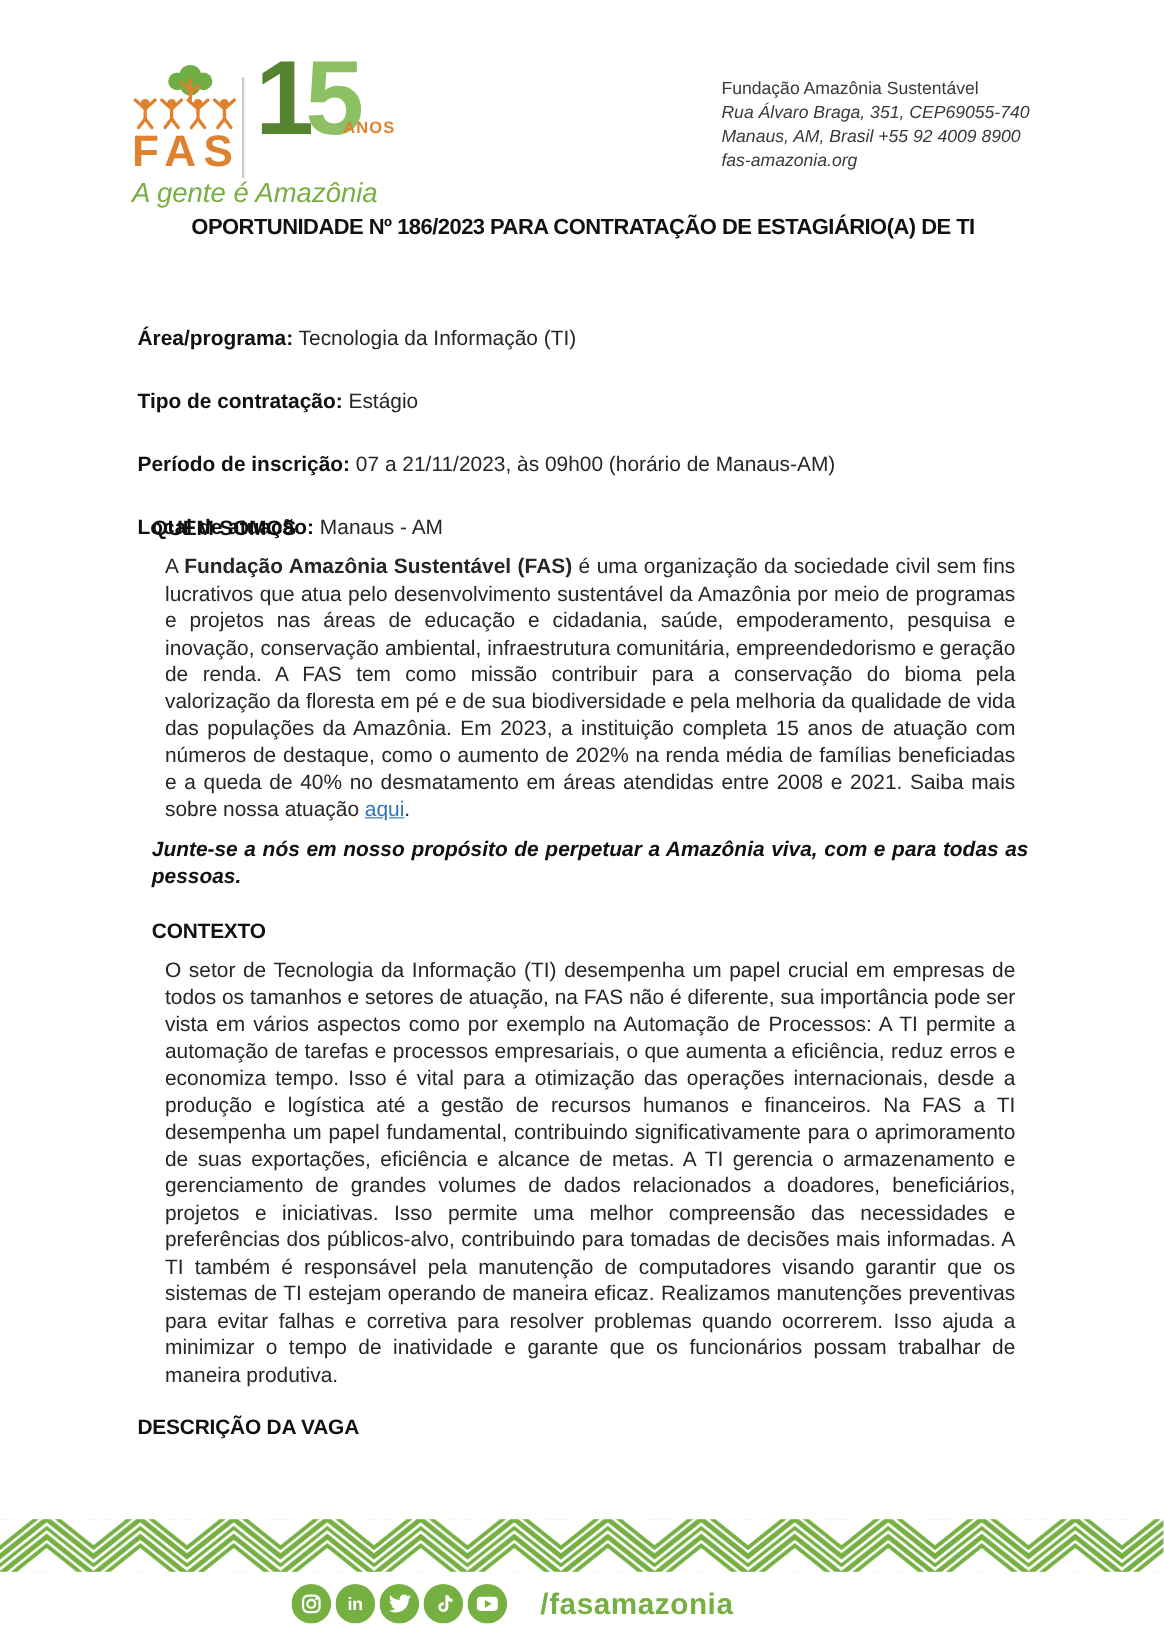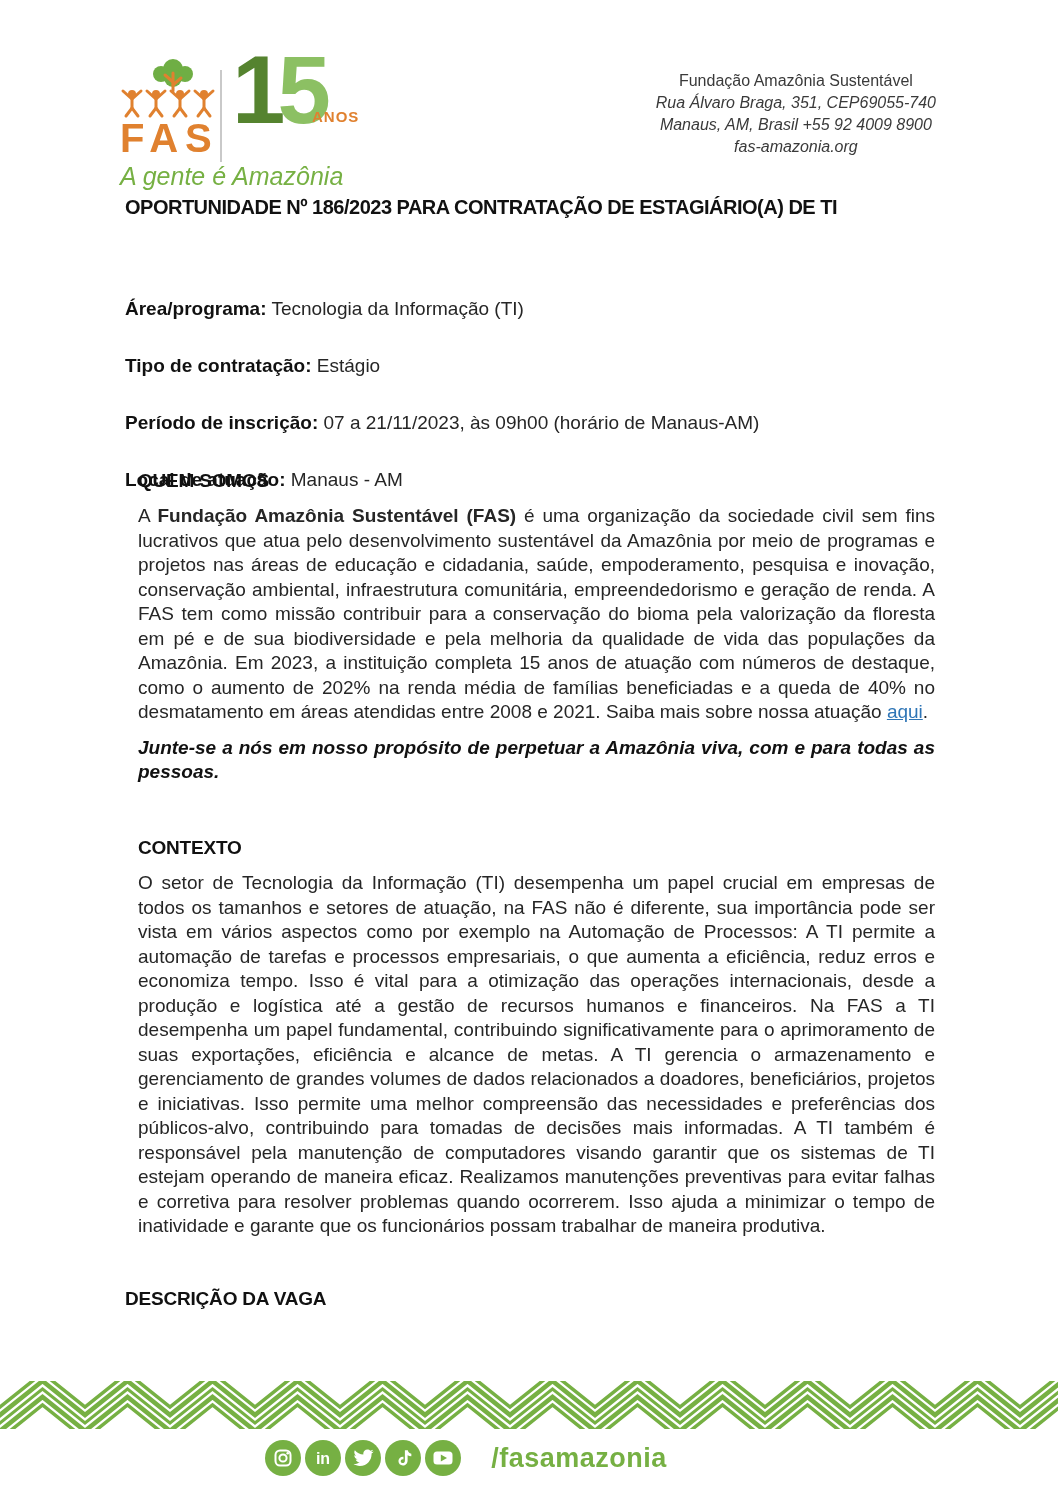--- a/index.html
+++ b/index.html
@@ -29,43 +29,43 @@
   .anos-label{
     position:absolute;left:150px;top:52px;
     font-size:15px;font-weight:bold;color:#E0812F;letter-spacing:1px;margin-left:44px;
   }
   .tagline{
     position:absolute;left:2px;top:106px;
     font-size:25px;font-style:italic;color:#76B043;white-space:nowrap;
   }
   .contact{
     position:absolute;right:122px;top:70px;
-    text-align:center;font-size:16px;line-height:22px;color:#3a3a3a;
+    text-align:left;font-size:16px;line-height:22px;color:#3a3a3a;
   }
   .contact .it{font-style:italic;}
   
   .doc-title{
     position:absolute;left:125px;right:123px;top:196px;
-    font-size:20px;font-weight:bold;color:#111;
+    text-align:center;font-size:20px;font-weight:bold;color:#111;
     letter-spacing:-0.5px;margin:0;
   }
   
   .fields{position:absolute;left:125px;right:123px;top:264px;}
   .field{font-size:19px;line-height:24px;margin-bottom:11px;margin-top:33px;}
   .field .lbl{font-weight:bold;color:#111;}
   
   .sec{position:absolute;left:138px;right:123px;}
   .sec-quem{top:470px;}
   .sec-ctx{top:837px;}
   .sec h2{
     font-size:19px;font-weight:bold;color:#111;margin:0 0 12px 0;
     letter-spacing:-0.2px;
   }
   .just{
-    font-size:19px;line-height:24.5px;text-align:justify;margin:0;
+    font-size:19px;line-height:24.5px;text-align:justify;margin:12px;
     color:#262626;
   }
   .link{color:#2E75B6;text-decoration:underline;cursor:pointer;}
   .cta{
     font-size:19px;line-height:24.5px;text-align:justify;
     font-weight:bold;font-style:italic;color:#111;
     margin:11px 0 0 0;
   }
   .desc-heading{
     position:absolute;left:125px;top:1288px;

